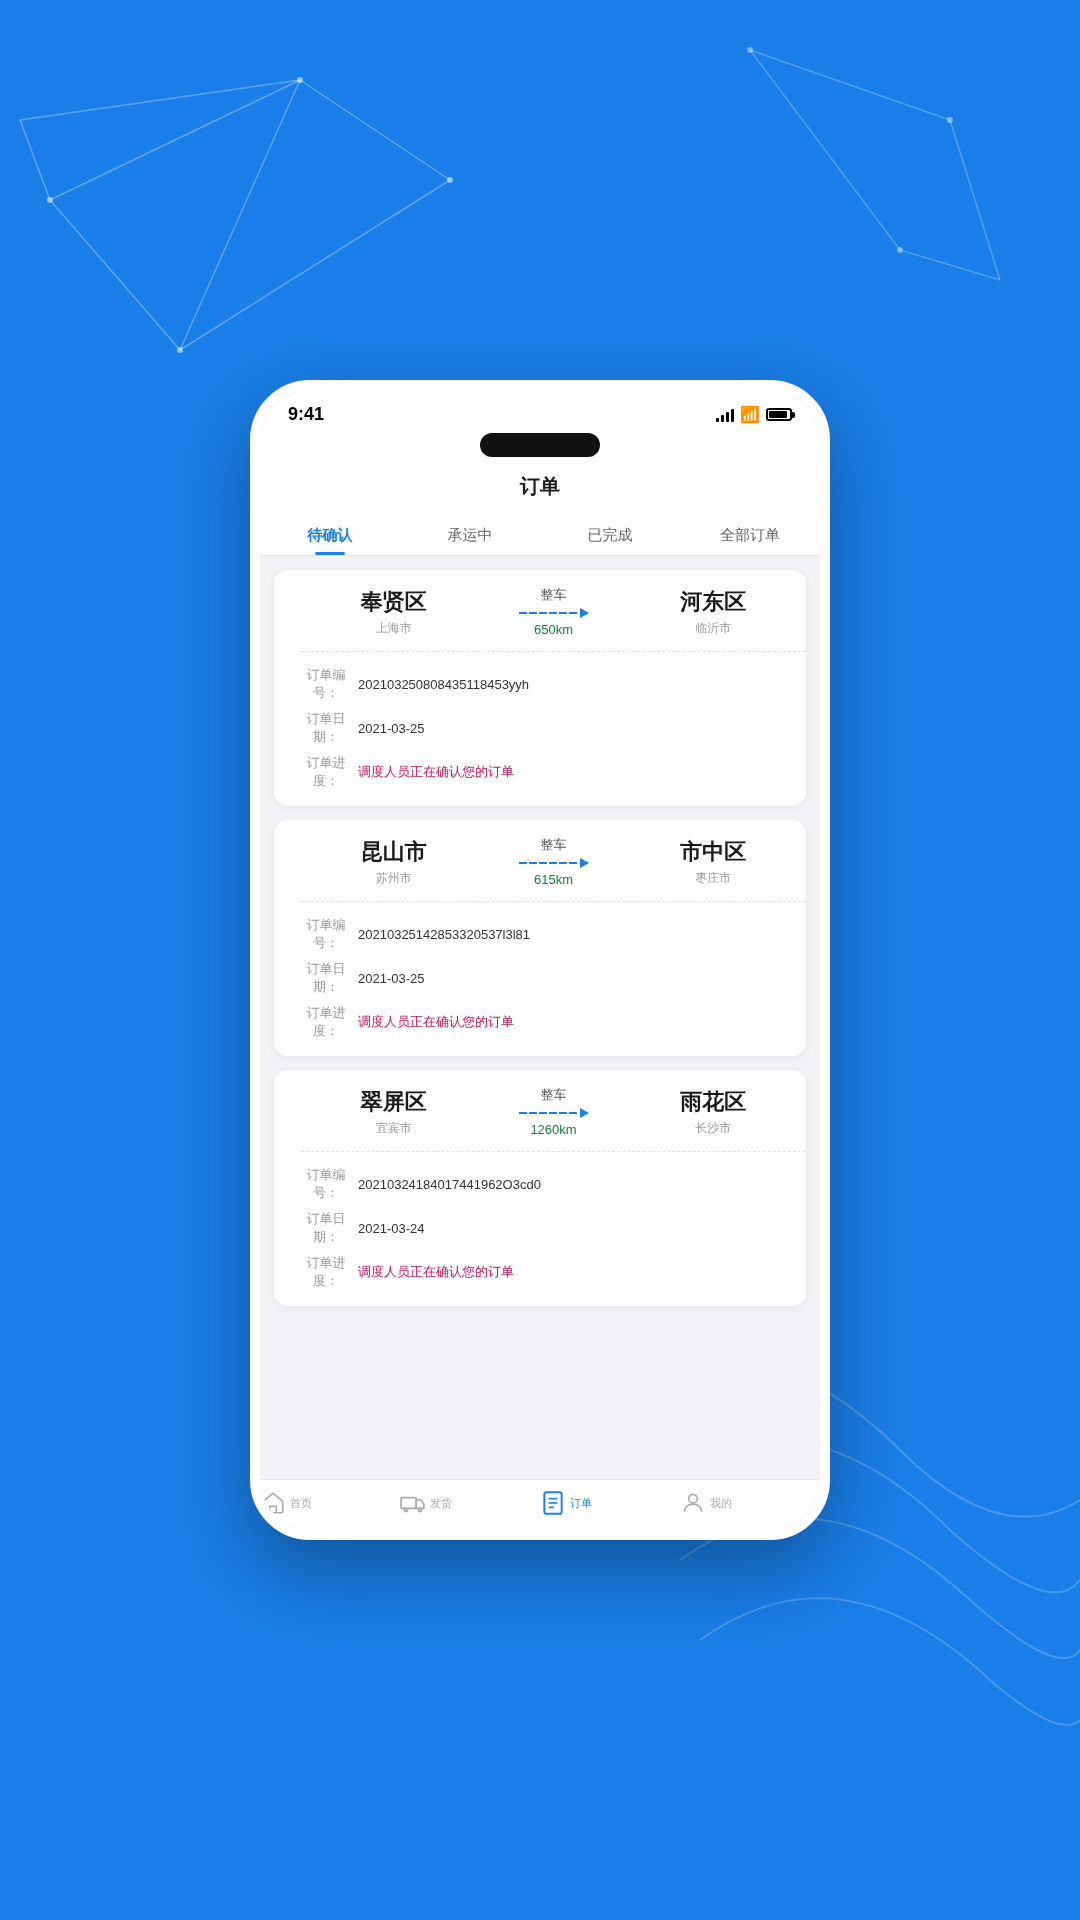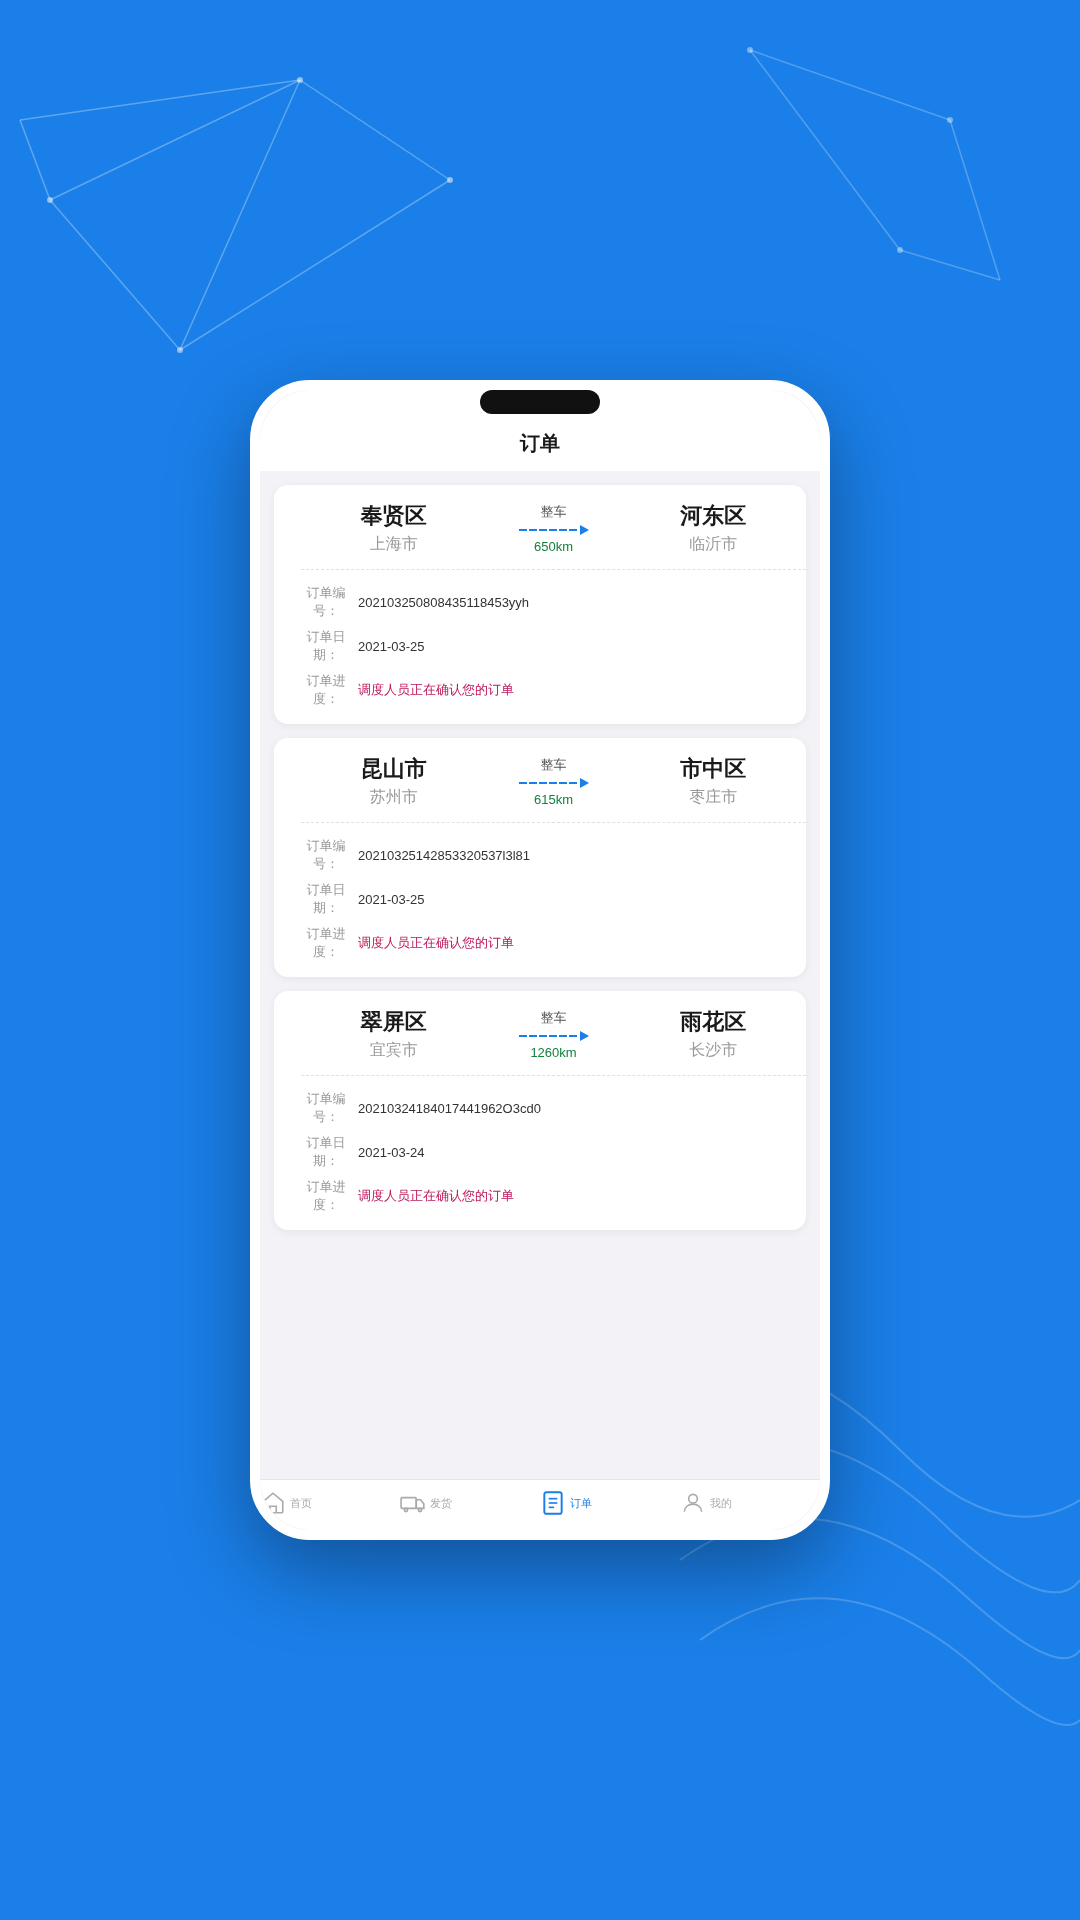--- a/index.html
+++ b/index.html
@@ -195,21 +195,21 @@
     .city-info {
       text-align: center;
       flex: 1;
     }
     .city-name {
       font-size: 22px;
       font-weight: 700;
       color: #1a1a1a;
     }
     .city-sub {
-      font-size: 16px;
+      font-size: 12px;
       color: #999;
       margin-top: 3px;
     }
 
     .route-middle {
       flex: 1.2;
       display: flex;
       flex-direction: column;
       align-items: center;
       gap: 4px;
@@ -337,29 +337,50 @@
     <path d="M600,1400 Q750,1300 900,1450 Q1000,1550 1080,1500"></path>
     <path d="M650,1480 Q800,1380 950,1530 Q1050,1620 1080,1580"></path>
     <path d="M680,1560 Q820,1460 970,1600 Q1060,1680 1080,1650"></path>
     <path d="M700,1640 Q840,1540 990,1680 Q1060,1740 1080,1720"></path>
   </g>
 </svg>
 
 <div class="phone">
   <div class="screen">
 
+    <div class="status-bar">
+      <span class="status-time">9:41</span>
+      <div class="status-icons">
+        <div class="signal-bars">
+          <div class="signal-bar" style="height:4px"></div>
+          <div class="signal-bar" style="height:7px"></div>
+          <div class="signal-bar" style="height:10px"></div>
+          <div class="signal-bar" style="height:13px"></div>
+        </div>
+        <span style="font-size:16px; color:#000;">📶</span>
+        <div class="battery-icon">
+          <div class="battery-fill"></div>
+        </div>
+      </div>
+    </div>
 
     <div class="notch-bar">
       <div class="dynamic-island"></div>
     </div>
 
     <div class="page-title-bar">
       <span class="page-title">订单</span>
     </div>
 
+    <div class="tab-bar">
+      <div class="tab-item active">待确认</div>
+      <div class="tab-item">承运中</div>
+      <div class="tab-item">已完成</div>
+      <div class="tab-item">全部订单</div>
+    </div>
 
     <div class="content">
 
       <div class="order-card">
         <div class="route-section">
           <div class="city-info">
             <div class="city-name">奉贤区</div>
             <div class="city-sub">上海市</div>
           </div>
           <div class="route-middle">

